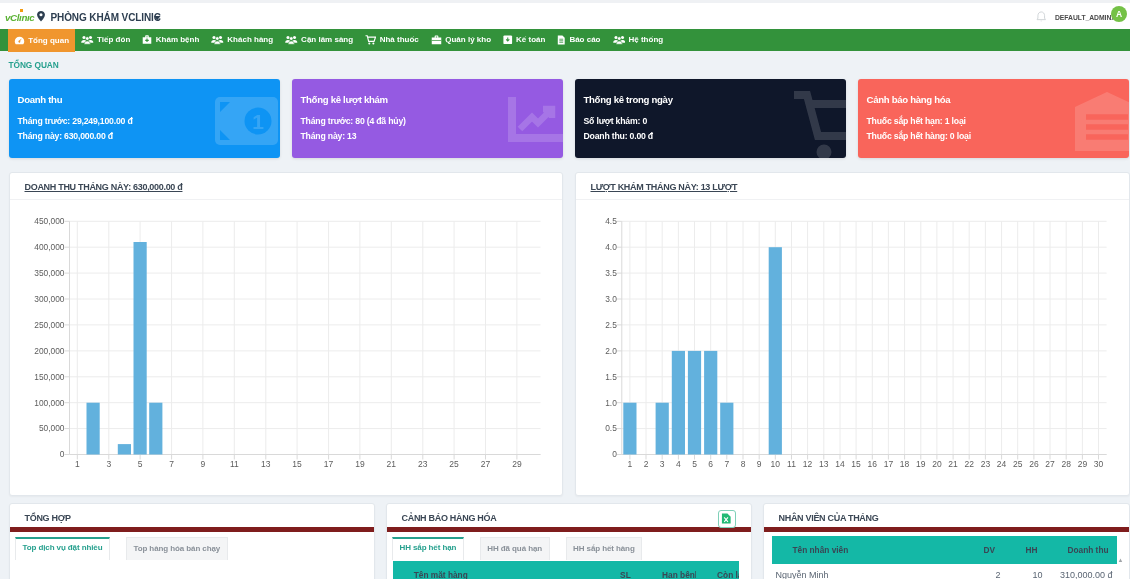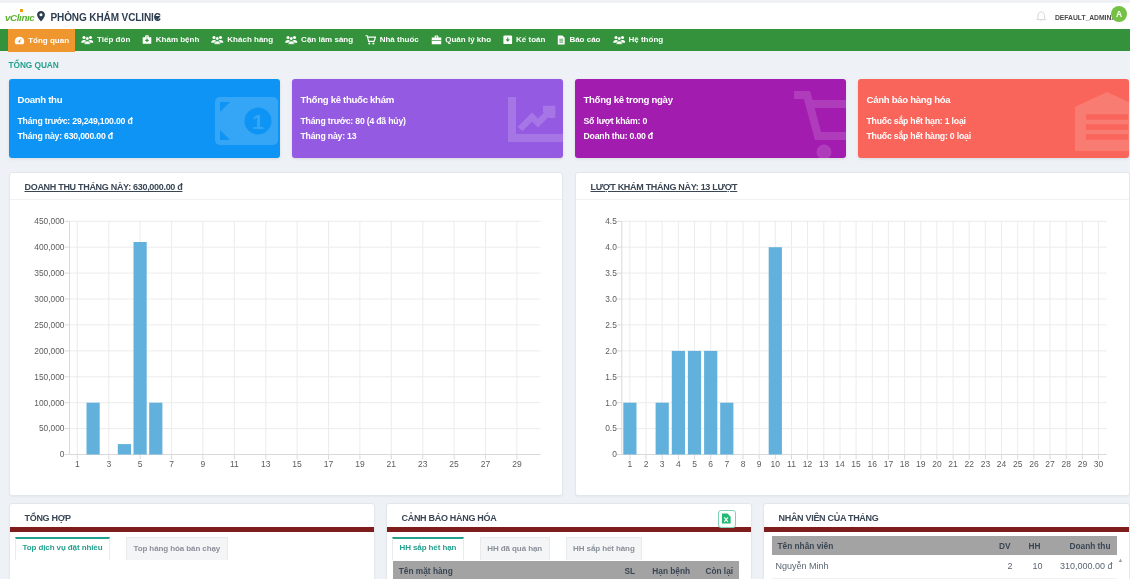--- a/index.html
+++ b/index.html
@@ -14,21 +14,21 @@
 .card .t { position:absolute; left:9px; top:15px; font-size:9.6px; font-weight:bold; letter-spacing:-0.3px; }
 .card .l1 { position:absolute; left:9px; top:36.5px; font-size:8.7px; font-weight:bold; letter-spacing:-0.2px; }
 .card .l2 { position:absolute; left:9px; top:51.5px; font-size:8.7px; font-weight:bold; letter-spacing:-0.2px; }
 .panel { position:absolute; background:#fff; border:1px solid #e2e7ec; border-radius:3px; box-shadow:0 1px 2px rgba(0,0,0,0.04); }
 .phead { height:27px; line-height:28px; padding-left:15px; font-size:9px; font-weight:bold; color:#3a4654; border-bottom:1px solid #f0f1f3; letter-spacing:-0.3px;text-decoration:underline; }
 .bphead { height:27.5px; line-height:29px; padding-left:15px; font-size:9px; font-weight:bold; color:#3a4654; border-bottom:5px solid #7f1d1d; letter-spacing:-0.3px; }
 .tabs { position:absolute; left:5.5px; top:33px; display:flex; font-size:8px; font-weight:bold; letter-spacing:-0.1px; }
 .tab { padding:6px 6.5px 7px; border:1px solid #e8eaec; border-bottom:none; background:#f4f5f6; color:#8a9199; margin-right:16px; }
 .tab.active { background:#fff; color:#26a08e; border-top:2.5px solid #26a08e; padding-top:3.5px; }
 table.grid { border-collapse:collapse; font-size:9px; table-layout:fixed; }
-table.grid th { background:#a3a3a3; color:#3a4654; font-size:8.3px; font-weight:bold; text-align:left; padding:0 6px; height:19px; white-space:nowrap; overflow:hidden; }
+table.grid th { background:#14b8a6; color:#3a4654; font-size:8.3px; font-weight:bold; text-align:left; padding:0 21px; height:28px; white-space:nowrap; overflow:hidden; }
 table.grid td { color:#5a6573; padding:0 4px; height:23px; border-bottom:1px solid #f0f1f3; white-space:nowrap; overflow:hidden; }
 .r { text-align:right !important; }
 </style></head>
 <body>
 <div class="abs topstrip"></div>
 <div class="abs topbar">
   <div class="abs" style="left:5px;top:8.5px;font-size:9.8px;letter-spacing:-0.4px;font-weight:bold;color:#5bb234;font-style:italic;">vCl<span style="position:relative;">ı<span style="position:absolute;left:0.5px;top:-2.5px;width:3px;height:3px;background:#f39c12;"></span></span>nıc</div>
   <svg class="abs" style="left:37px;top:8px" width="8" height="10.5" viewBox="0 0 12 16">
       <path d="M6 0C2.7 0 0 2.6 0 5.9 0 10.3 6 16 6 16s6-5.7 6-10.1C12 2.6 9.3 0 6 0z" fill="#2d3e50"></path>
       <circle cx="6" cy="5.8" r="2.3" fill="#fff"></circle>
@@ -109,29 +109,29 @@
   <div class="l1">Tháng trước: 29,249,100.00 đ</div>
   <div class="l2">Tháng này: 630,000.00 đ</div>
   <svg style="position:absolute;right:2px;top:18px;opacity:0.16" width="63" height="48" viewBox="0 0 63 48">
       <rect x="0" y="0" width="63" height="48" rx="5" fill="#fff"></rect>
       <path d="M5 5 L15 5 L5 15 Z M5 43 L15 43 L5 33 Z" fill="#0e94f4"></path>
       <circle cx="43" cy="24" r="13.5" fill="#0e94f4"></circle>
       <text x="43" y="31.5" font-size="21" font-weight="bold" fill="#fff" text-anchor="middle" font-family="Liberation Sans,sans-serif">1</text>
     </svg>
 </div>
 <div class="card" style="left:291.5px;width:271.5px;background:#955ae2;">
-  <div class="t">Thống kê thuốc khám</div>
+  <div class="t">Thống kê lượt khám</div>
   <div class="l1">Tháng trước: 80 (4 đã hủy)</div>
   <div class="l2">Tháng này: 13</div>
   <svg style="position:absolute;right:0px;top:17px;opacity:0.16" width="56" height="47" viewBox="0 0 56 47">
       <path d="M1 1 h8 v37 h47 v8 h-55 z" fill="#fff"></path>
       <path d="M13 33 L25 21 L31 27 L45 13 M36 13 h9 v9" stroke="#fff" stroke-width="6.5" fill="none"></path>
     </svg>
 </div>
-<div class="card" style="left:574.5px;width:271.5px;background:#a21caf;">
+<div class="card" style="left:574.5px;width:271.5px;background:#0f172a;">
   <div class="t">Thống kê trong ngày</div>
   <div class="l1">Số lượt khám: 0</div>
   <div class="l2">Doanh thu: 0.00 đ</div>
   <svg style="position:absolute;right:-37px;top:10px;opacity:0.15" width="92" height="72" viewBox="0 0 92 72">
       <path d="M3 6 h13 l11 41 h44 l11-32 h-62" fill="none" stroke="#fff" stroke-width="8"></path>
       <circle cx="33" cy="63" r="7.5" fill="#fff"></circle>
       <circle cx="66" cy="63" r="7.5" fill="#fff"></circle>
     </svg>
 </div>
 <div class="card" style="left:857.5px;width:271.5px;background:#f9655b;">

